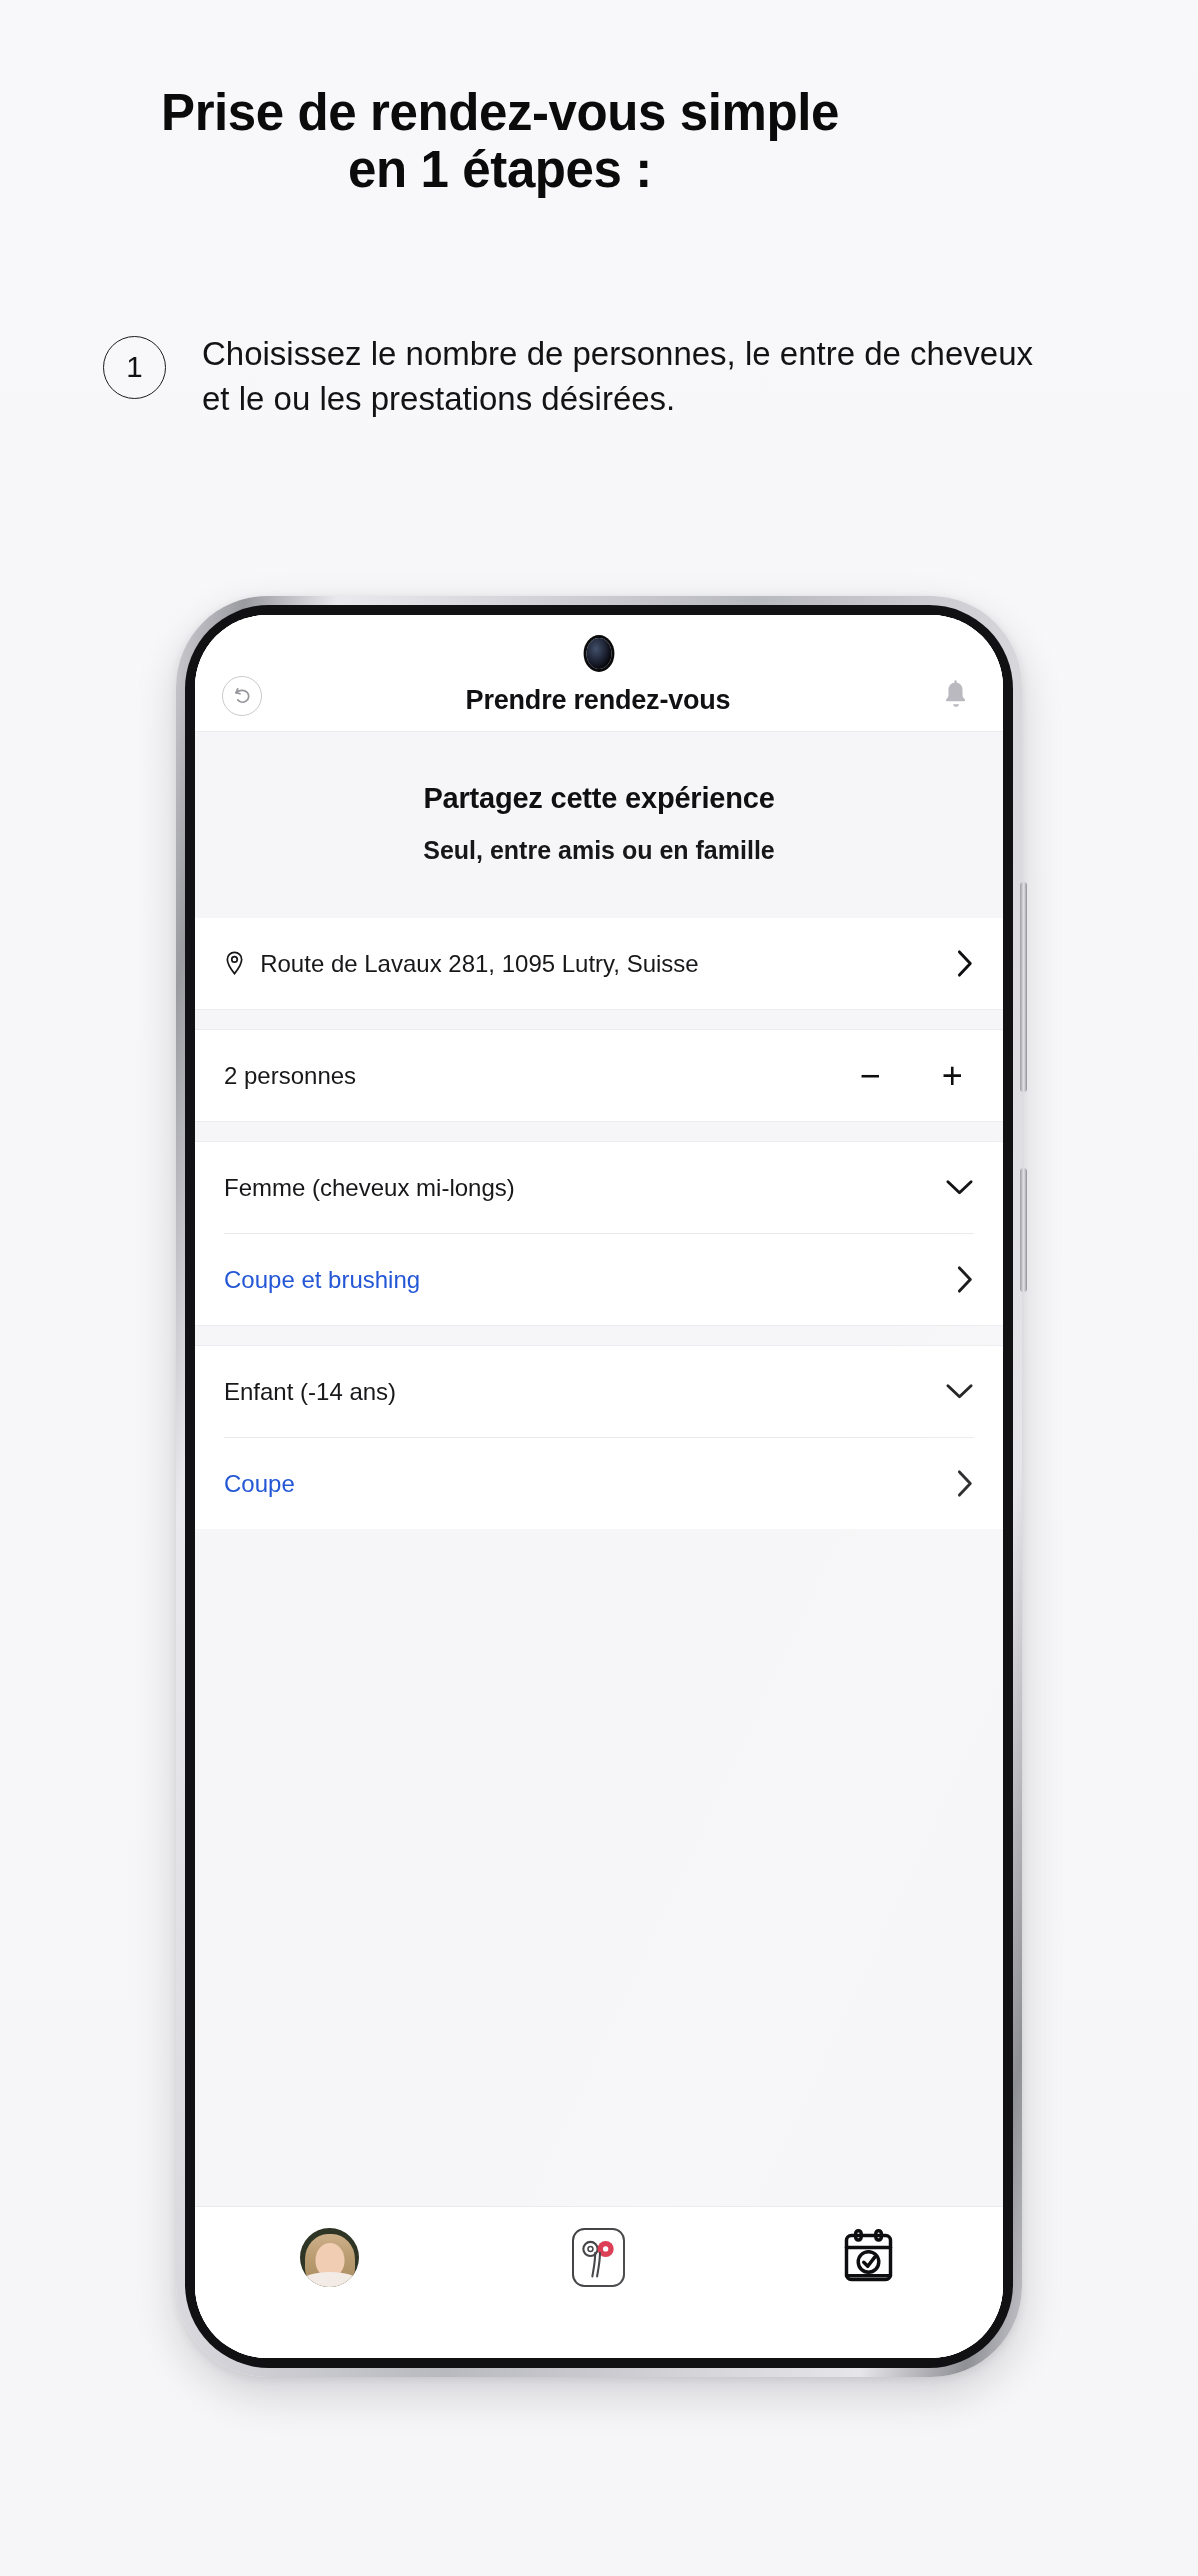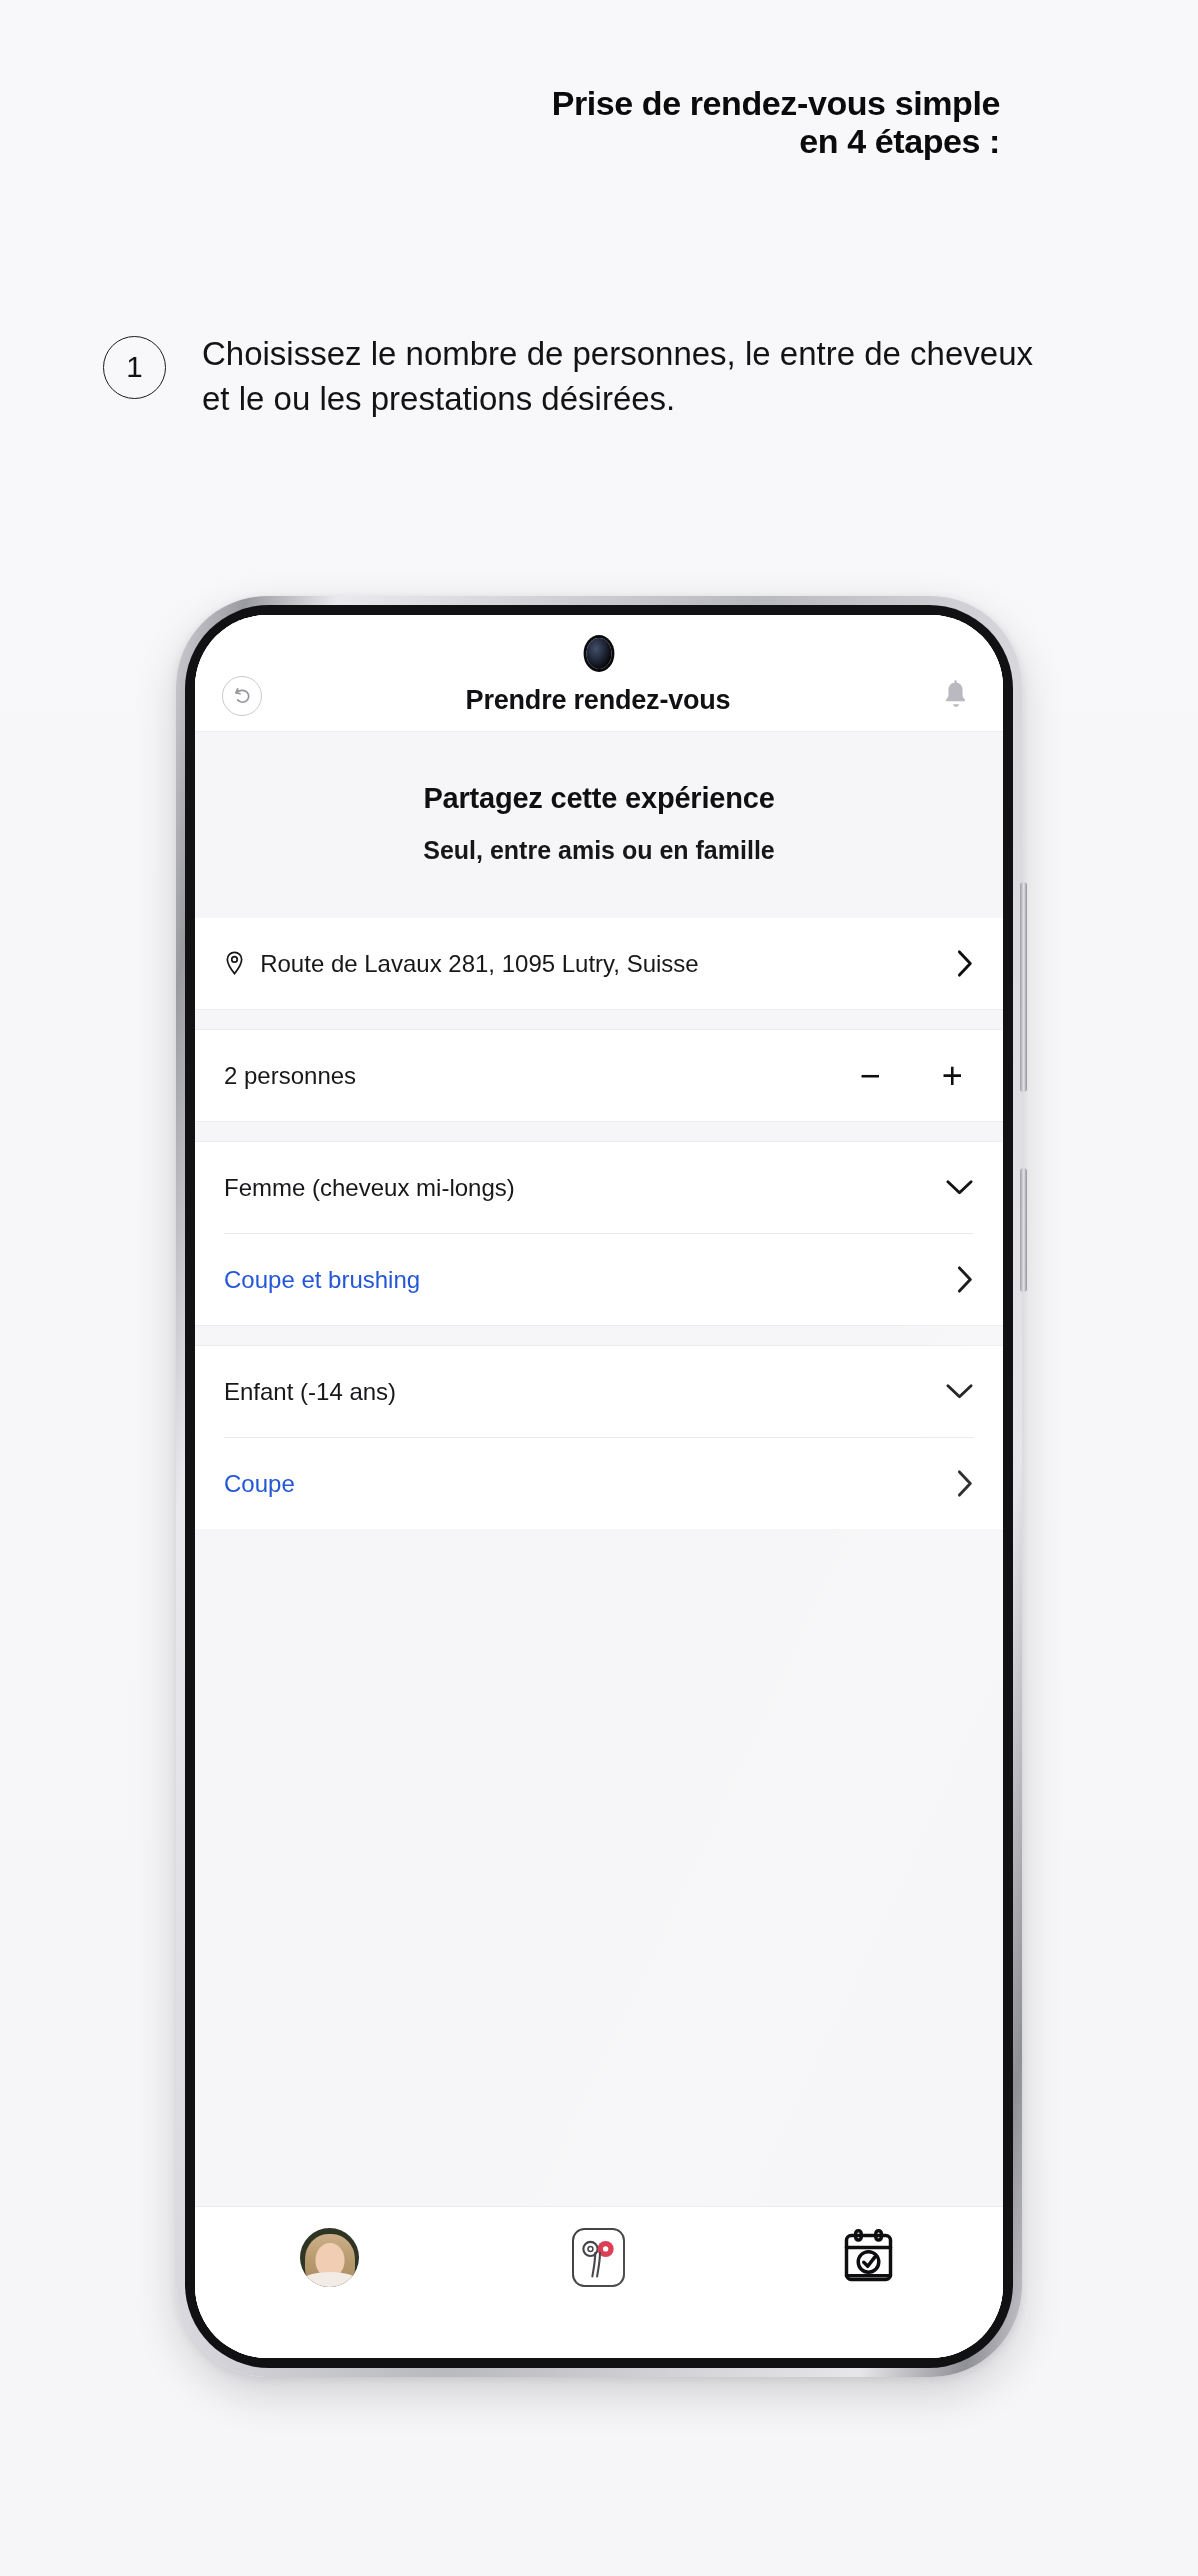--- a/index.html
+++ b/index.html
@@ -18,22 +18,22 @@
     background: linear-gradient(180deg, #f8f8fa 0%, #f6f6f8 100%);
     overflow: hidden;
   }
 
   
   .headline {
     position: absolute;
     top: 84px;
     left: 0;
     width: 1000px;
-    text-align: right;
-    font-size: 34px;
+    text-align: center;
+    font-size: 51px;
     font-weight: 700;
     line-height: 1.12;
     color: #0b0b0c;
     letter-spacing: -0.4px;
   }
   .headline .l2 { display: block; }
 
   
   .step {
     position: absolute;
@@ -273,21 +273,21 @@
     background: linear-gradient(115deg, rgba(255,255,255,0.0) 62%, rgba(255,255,255,0.16) 74%, rgba(255,255,255,0.0) 84%);
   }
 </style>
 </head>
 <body>
 
 <div class="page">
 
   <div class="headline">
     <span>Prise de rendez-vous simple</span>
-    <span class="l2">en 4 étapes :</span>
+    <span class="l2">en 1 étapes :</span>
   </div>
 
   <div class="step">
     <div class="step-badge">
       <span>1</span>
     </div>
     <div class="step-text">Choisissez le nombre de personnes, le entre de cheveux et le ou les prestations désirées.</div>
   </div>
 
   <div class="phone">

